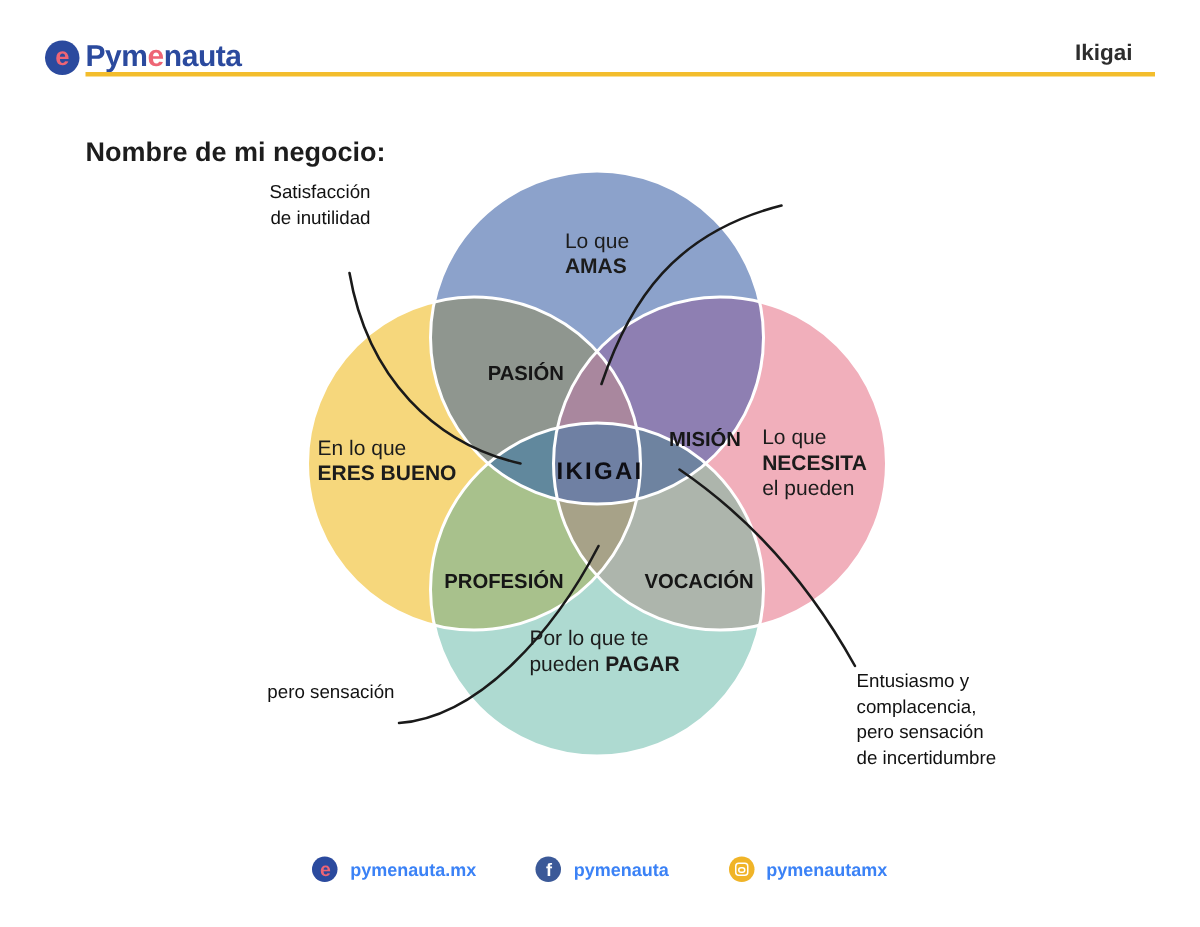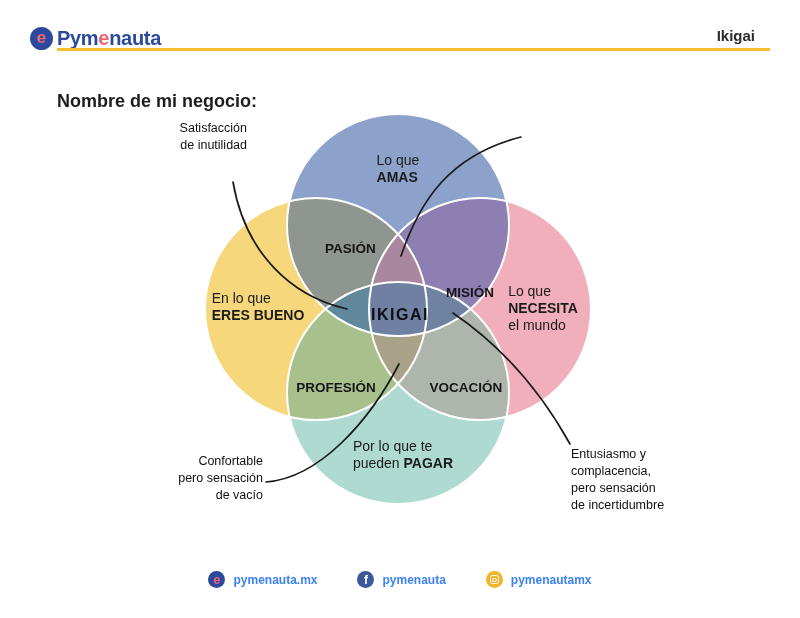--- a/index.html
+++ b/index.html
@@ -140,45 +140,43 @@
   </div>
 
   <div class="vlabel" style="left:258px;top:290px;">
     <div>En lo que</div>
     <div><b>ERES BUENO</b></div>
   </div>
 
   <div class="vlabel" style="left:543px;top:283px;">
     <div>Lo que</div>
     <div><b>NECESITA</b></div>
-    <div>el mundo</div>
+    <div>el pueden</div>
   </div>
 
-  <div class="vlabel" style="left:403px;top:438px;">
+  <div class="vlabel" style="left:403px;top:417px;">
     <div>Por lo que te</div>
     <div><span>pueden</span>
       <b>PAGAR</b></div>
   </div>
 
   <div class="rlabel" style="left:333px;top:241px;padding-left:35px;">PASIÓN</div>
   <div class="rlabel" style="left:470px;top:241px;margin-top:44px;">MISIÓN</div>
   <div class="rlabel" style="left:336px;top:380px;">PROFESIÓN</div>
   <div class="rlabel" style="left:466px;top:380px;">VOCACIÓN</div>
   <div class="ikigai" style="left:400px;top:306px;">IKIGAI</div>
 
   <div class="ann right" style="left:127px;top:120px;width:120px;">
     <div>Satisfacción</div>
     <div>de inutilidad</div>
   </div>
 
 
   <div class="ann right" style="left:143px;top:453px;width:120px;">
-    <div>Confortable</div>
     <div>pero sensación</div>
-    <div>de vacío</div>
   </div>
 
   <div class="ann" style="left:548px;top:446px;margin-left:23px;">
     <div>Entusiasmo y</div>
     <div>complacencia,</div>
     <div>pero sensación</div>
     <div>de incertidumbre</div>
   </div>
 
   <div class="footer">

